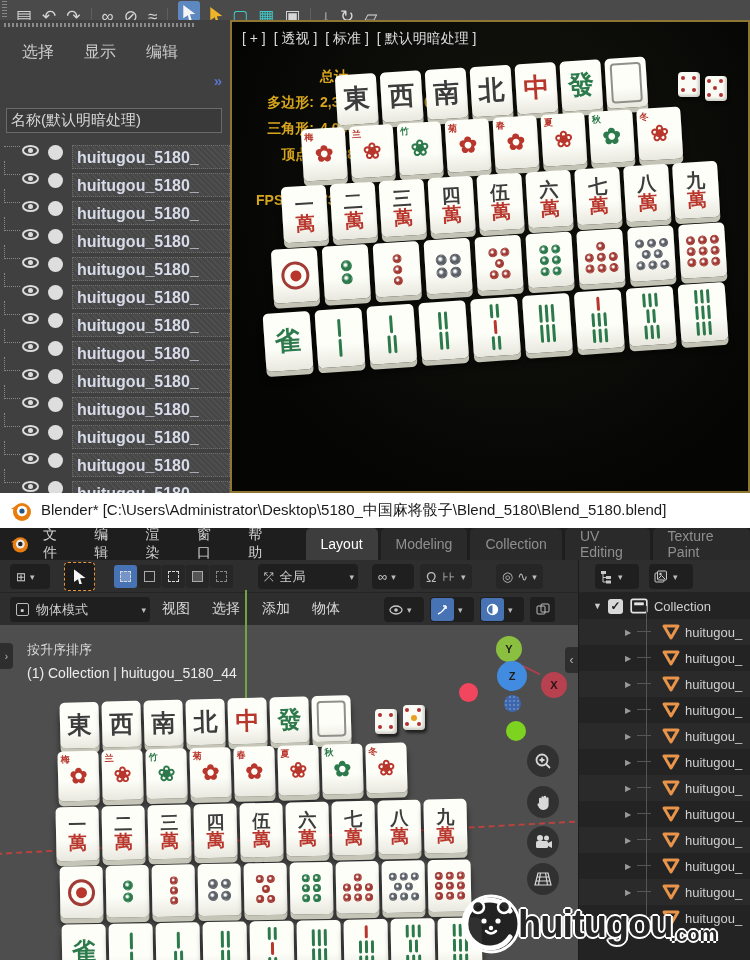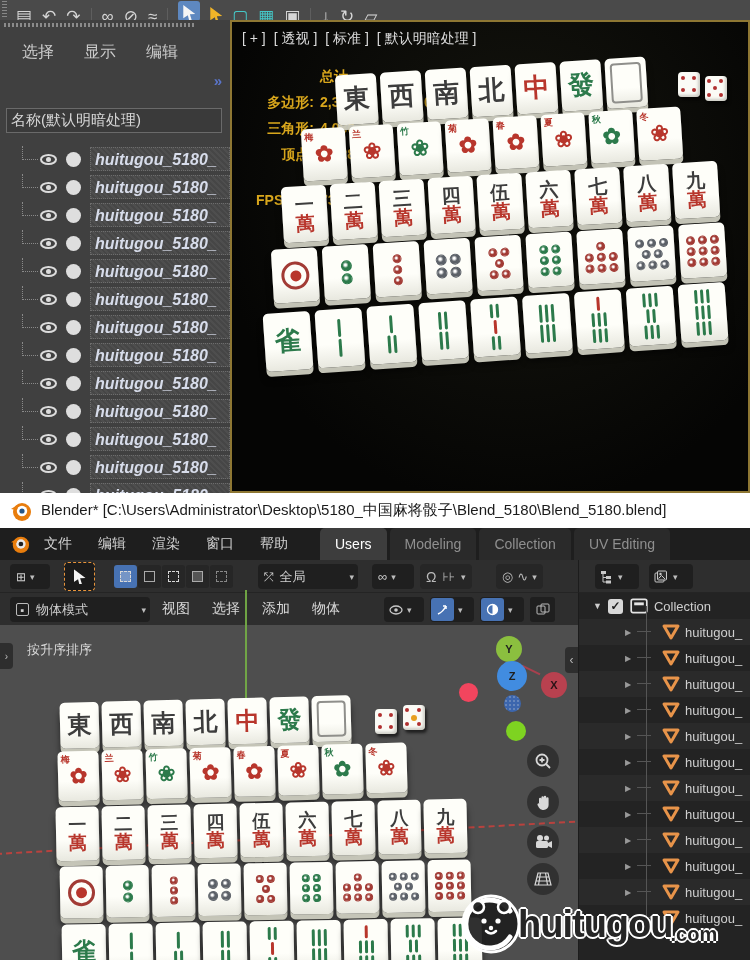--- a/index.html
+++ b/index.html
@@ -25,21 +25,21 @@
   .max-left { left:0; top:20px; width:230px; height:473px; background:#404040; overflow:hidden; }
   .dock-dots { left:4px; top:3px; width:190px; height:4px;
     background:repeating-linear-gradient(90deg,#8a8a8a 0 2px, transparent 2px 4px); }
   .max-menus { left:0; top:22px; width:230px; display:flex; gap:30px; padding-left:22px;
     color:#cbcbcb; font-size:16px; }
   .max-menus span { cursor:default; }
   .chev2 { right:10px; top:52px; color:#5a74c8; font-size:15px; font-weight:bold; letter-spacing:-2px; }
   .exp-header { left:6px; top:88px; width:216px; height:25px; background:#3a3a3a;
     border:1px solid #6a6a6a; color:#d6d6d6; font-size:15px; padding:2px 0 0 4px; }
   .exp-list { left:0; top:125px; width:230px; height:348px; overflow:hidden; }
-  .exp-row { display:flex; align-items:center; height:28px; padding-left:22px;font-style:italic; }
+  .exp-row { display:flex; height:28px; padding-left:4px; }
   .exp-tree { width:16px; height:14px; border-left:1px dotted #8a8a8a; border-bottom:1px dotted #8a8a8a; margin-right:2px; margin-top:-12px; }
   .eye { width:17px; height:11px; border:2px solid #dcdcdc; border-radius:50%; position:relative; flex:none; }
   .eye::after { content:""; position:absolute; left:50%; top:50%; width:5px; height:5px;
     margin:-2.5px 0 0 -2.5px; background:#dcdcdc; border-radius:50%; }
   .radio { width:15px; height:15px; background:#dedede; border-radius:50%; margin-left:9px; flex:none; }
   .exp-label { margin-left:9px; flex:1; height:24px; line-height:23px; padding-left:4px;
     background:repeating-linear-gradient(45deg,#4e4e4e 0 2px,#464646 2px 4px);
     border:1px dotted #6d6d6d; color:#d7dcea; font-size:16px; font-weight:bold; white-space:nowrap; overflow:hidden; }
 
   .max-viewport { left:230px; top:20px; width:520px; height:473px; background:#0b0b09;
@@ -651,24 +651,25 @@
       <path d="M1 9 L9 4 L7 10 Z" fill="#e87d0d"></path>
     </svg>
     <div class="b-menus">
       <span>文件</span>
       <span>编辑</span>
       <span>渲染</span>
       <span>窗口</span>
       <span>帮助</span>
     </div>
     <div class="b-tabs">
-      <span class="b-tab active">Users</span>
+      <span class="b-tab active">Layout</span>
       <span class="b-tab">Modeling</span>
       <span class="b-tab">Collection</span>
       <span class="b-tab">UV Editing</span>
+      <span class="b-tab">Texture Paint</span>
     </div>
   </div>
 
   <div class="abs b-toolrow">
     <div class="widget" style="left:10px; top:4px; width:40px; height:25px;">
       <span style="margin-left:6px; font-size:12px;">⊞</span>
         <span class="caret">▾</span>
     </div>
     <div class="toolbtn abs" style="left:64px; top:2px; width:31px; height:29px;">
       <span class="tb-cursor white" style="transform:none;"></span>
@@ -779,20 +780,21 @@
     </div>
   </div>
 
   <div class="greenline" style="left:245px; top:590px; height:35px; z-index:6;"></div>
 
   <div class="abs b-viewport" id="bViewport">
     <div class="greenline" style="left:245px; top:0; height:78px;"></div>
     <div class="redline" style="left:-4px; top:228px; width:590px; transform:rotate(-3.2deg);"></div>
     <div class="abs" style="left:0; top:18px; width:13px; height:26px; background:#2e2e2e; border-radius:0 4px 4px 0; color:#bbb; font-size:10px; display:flex; align-items:center; justify-content:center;">›</div>
     <div class="abs ov-text1" style="left:27px; top:16px;">按升序排序</div>
+    <div class="abs ov-text2" style="left:27px; top:40px;">(1) Collection | huitugou_5180_44</div>
 
     <div class="gball" style="left:496px; top:11px; width:26px; height:26px; background:#8bbf3f;">Y</div>
     <div class="abs" style="left:521px; top:44px; width:20px; height:2px; background:#a8404e; transform:rotate(26deg);"></div>
     <div class="gball" style="left:497px; top:36px; width:30px; height:30px; background:#418ce0;">Z</div>
     <div class="gball" style="left:541px; top:47px; width:26px; height:26px; background:#b8414f; color:#2a1216;">X</div>
     <div class="gball" style="left:459px; top:58px; width:19px; height:19px; background:#f2455e;"></div>
     <div class="gball" style="left:504px; top:70px; width:17px; height:17px; background:#3a6bbf; opacity:.85; background-image:radial-gradient(circle, rgba(255,255,255,.25) 1px, transparent 1.5px); background-size:4px 4px;"></div>
     <div class="gball" style="left:506px; top:96px; width:20px; height:20px; background:#7ed321;"></div>
 
     <div class="abs" style="right:0; top:22px; width:13px; height:26px; background:#2e2e2e; border-radius:4px 0 0 4px; color:#bbb; font-size:12px; display:flex; align-items:center; justify-content:center;">‹</div>

